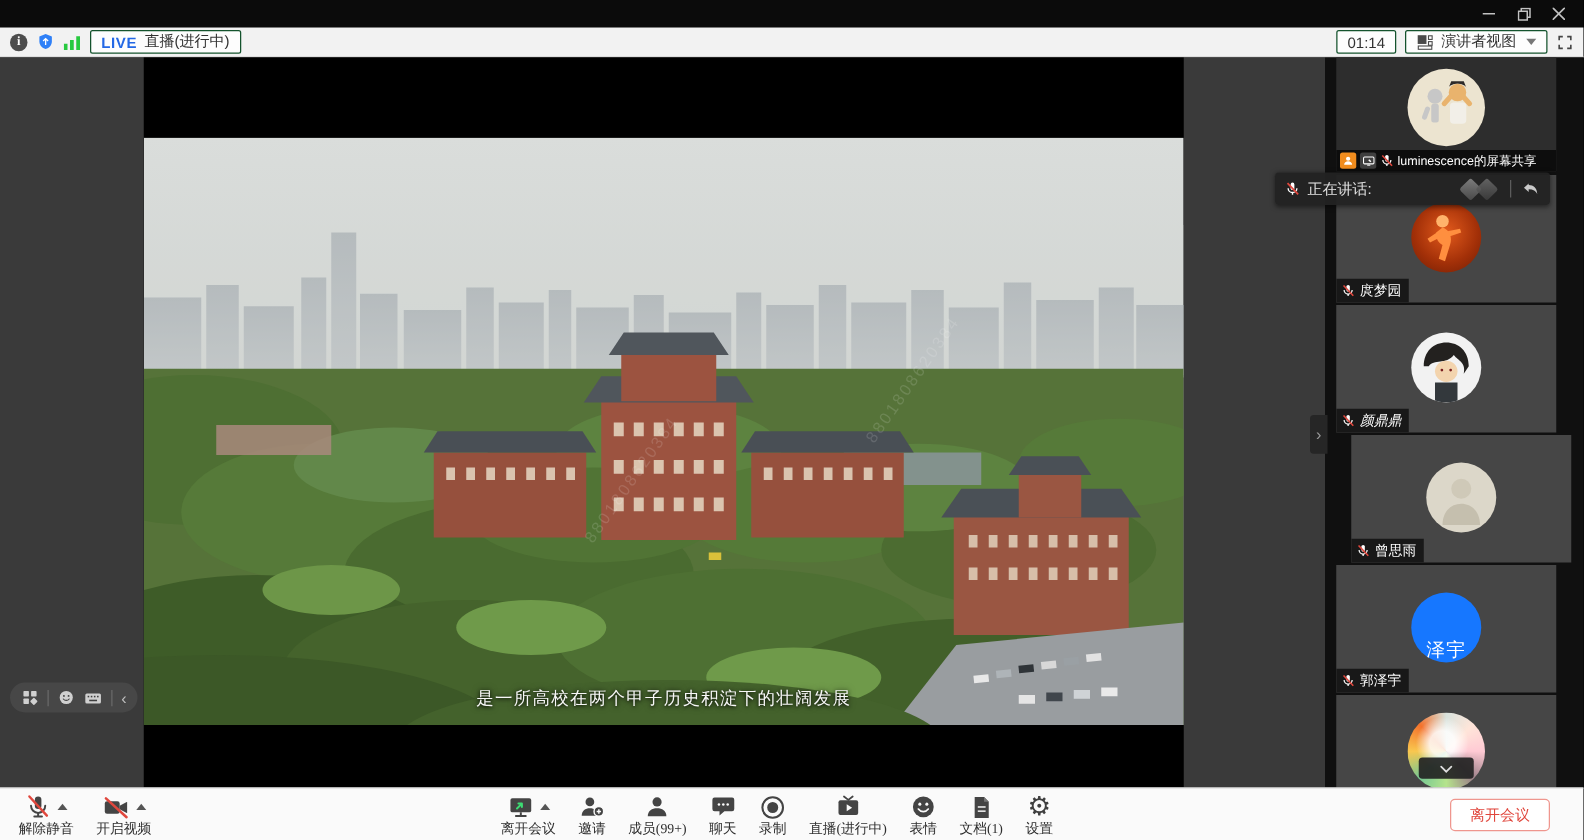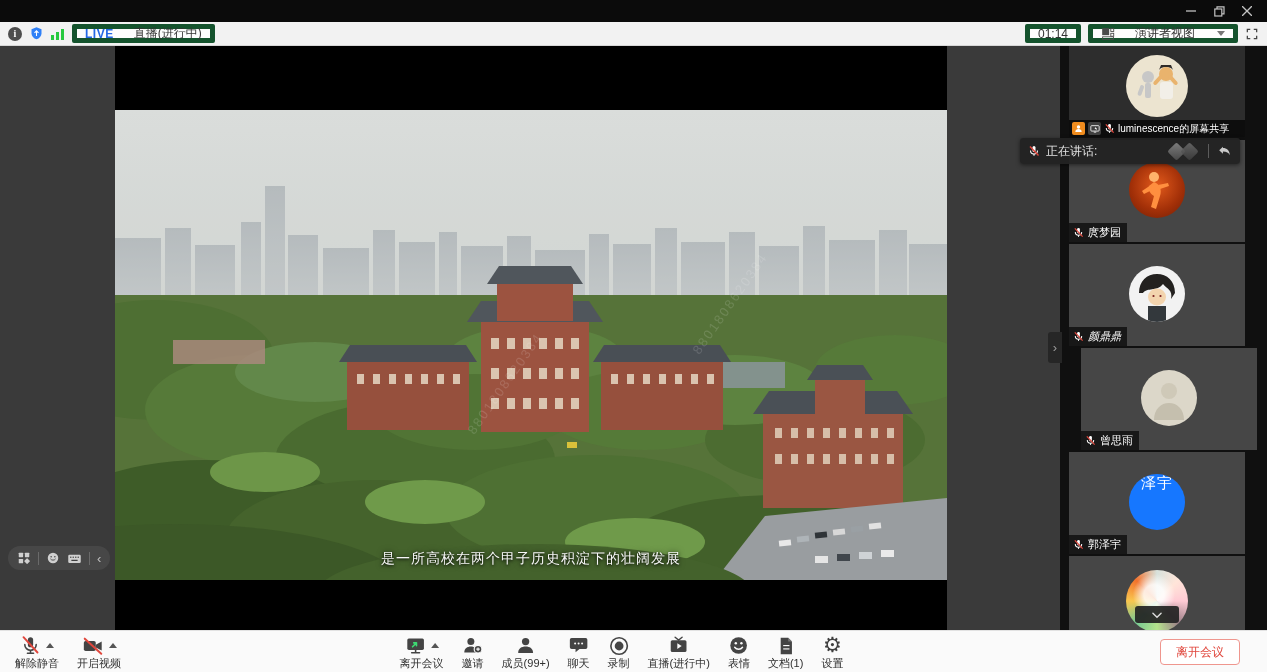--- a/index.html
+++ b/index.html
@@ -11,21 +11,21 @@
   .titlebar { position:absolute; top:0; left:0; width:100%; height:22px; background:#0b0b0b; display:flex; align-items:center; justify-content:center; }
   .title-pill { display:flex; align-items:center; gap:7px; height:18px; background:#2b2b2b; border-radius:5px; padding:0 6px 0 9px; color:#e6e6e6; font-size:12px; line-height:18px; }
   .pill-menu { width:22px; height:14px; background:#3d3d3d; border-radius:3px; display:flex; align-items:center; justify-content:center; cursor:pointer; }
   .win-controls { position:absolute; right:6px; top:0; height:22px; display:flex; align-items:center; }
   .win-btn { width:28px; height:22px; display:flex; align-items:center; justify-content:center; color:#c2c2c2; cursor:pointer; }
 
   
   .infobar { position:absolute; top:22px; left:0; width:100%; height:24px; background:#f2f2f2; border-bottom:1px solid #d7d7d7; display:flex; align-items:center; justify-content:space-between; padding:0 8px; }
   .ib-left, .ib-right { display:flex; align-items:center; gap:7px; }
   .info-circle { width:14px; height:14px; border-radius:50%; background:#4d4d4d; color:#fff; font-size:10px; font-weight:bold; display:flex; align-items:center; justify-content:center; font-family:"Liberation Serif","DejaVu Serif",serif; }
-  .ib-box { display:flex; align-items:center; gap:20px; height:19px; background:#fdfdfd; border:5px solid #14532d; border-radius:2px; padding:0 8px; font-size:12px; color:#333; }
+  .ib-box { display:flex; align-items:center; gap:6px; height:19px; background:#fdfdfd; border:1px solid #14532d; border-radius:2px; padding:0 8px; font-size:12px; color:#333; }
   .live-word { color:#2468e5; font-weight:bold; font-size:12px; letter-spacing:.5px; }
   .timer-box { font-size:12px; }
   .caret-down { width:0; height:0; border-left:4px solid transparent; border-right:4px solid transparent; border-top:5px solid #777; margin-left:2px; }
 
   
   .main { position:absolute; top:46px; left:0; width:1267px; height:584px; background:#111; }
   .stage { position:absolute; left:0; top:0; width:1060px; height:584px; background:#3a3a3a; }
   .video { position:absolute; left:115px; top:0; width:832px; height:584px; background:#000; }
   .scene { position:absolute; left:0; top:64px; width:832px; height:470px; overflow:hidden; }
   .scene svg { display:block; }
@@ -44,21 +44,21 @@
   .tile.t2 { top:94px; height:102px; }
   .tile.t3 { top:198px; height:102px;font-style:italic; }
   .tile.t4 { top:302px; height:102px;margin-left:12px; }
   .tile.t5 { top:406px; height:102px; }
   .tile.t6 { top:510px; height:74px; }
   .av { position:absolute; left:50%; transform:translateX(-50%); border-radius:50%; overflow:hidden; }
   .av1 { top:9px; width:62px; height:62px; background:#ece4d0; }
   .av2 { top:22px; width:56px; height:56px; background:radial-gradient(circle at 50% 42%, #e25a1c 0%, #a33008 58%, #6f1d04 100%); }
   .av3 { top:22px; width:56px; height:56px; background:#f2f2f2; }
   .av4 { top:22px; width:56px; height:56px; background:#dcd7c9; }
-  .av5 { top:22px; width:56px; height:56px; background:#1677ff; display:flex; align-items:flex-start; justify-content:center; color:#fff; font-size:15px; letter-spacing:1px; }
+  .av5 { top:22px; width:56px; height:56px; background:#1677ff; display:flex; align-items:flex-end; justify-content:center; color:#fff; font-size:15px; letter-spacing:1px; }
   .av6 { top:14px; width:62px; height:62px;
          background: radial-gradient(circle at 45% 40%, rgba(255,255,255,.85) 0 20%, rgba(255,255,255,0) 42%),
                      conic-gradient(#d8e2dc,#ffe5d9,#ffcad4,#9d8189,#b5e48c,#76c893,#f9c74f,#f3722c,#d8e2dc); }
   .name-tag { position:absolute; left:0; bottom:0; display:inline-flex; align-items:center; gap:4px; background:rgba(12,12,12,.78); padding:2px 6px 2px 4px; color:#fff; font-size:11px; max-width:176px; white-space:nowrap; }
   .share-bar { position:absolute; left:0; bottom:0; width:100%; height:17px; background:rgba(8,8,8,.85); display:flex; align-items:center; gap:3px; padding:0 3px; color:#fff; font-size:10px; white-space:nowrap; overflow:hidden; }
   .badge { width:13px; height:13px; border-radius:2px; display:flex; align-items:center; justify-content:center; flex:0 0 auto; }
   .badge-orange { background:#f08c1e; }
   .badge-screen { background:#3f3f3f; }
 
   .scroll-btn { position:absolute; left:75px; bottom:7px; width:44px; height:17px; background:rgba(35,35,35,.92); border-radius:3px; display:flex; align-items:center; justify-content:center; cursor:pointer; }
@@ -70,21 +70,21 @@
   .sb-spacer { flex:1; }
 
   .expander { position:absolute; left:1048px; top:286px; width:14px; height:31px; background:#262626; border-radius:3px 0 0 3px; display:flex; align-items:center; justify-content:center; color:#9a9a9a; font-size:13px; cursor:pointer; z-index:4; }
 
   
   .footer { position:absolute; bottom:0; left:0; width:100%; height:42px; background:#fafafa; border-top:1px solid #e2e2e2; }
   .fgroup-left { position:absolute; left:6px; top:0; height:42px; display:flex; }
   .fgroup-center { position:absolute; left:50%; top:0; height:42px; transform:translateX(calc(-50% - 12px)); display:flex; }
   .fbtn { display:flex; flex-direction:column; align-items:center; justify-content:center; padding:0 9px; cursor:pointer; color:#2f2f2f; }
   .fbtn .icon-row { height:23px; display:flex; align-items:center; gap:5px; }
-  .fbtn .flabel { font-size:11px; line-height:13px; white-space:nowrap; }
+  .fbtn .flabel { font-size:11px; line-height:13px; white-space:nowrap;font-family:Liberation Serif, serif; }
   .caret-up { width:0; height:0; border-left:4px solid transparent; border-right:4px solid transparent; border-bottom:5px solid #555; }
   .gear-glyph { font-size:21px; line-height:21px; color:#3f3f3f; font-family:"DejaVu Sans",sans-serif; }
   .leave-btn { position:absolute; right:27px; top:8px; height:26px; padding:0 15px; background:#fff; border:1px solid #ef968e; border-radius:4px; color:#e0463c; font-size:12px; display:flex; align-items:center; cursor:pointer; }
 </style>
 </head>
 <body>
 
 <div class="window">
 
   <div class="titlebar">

